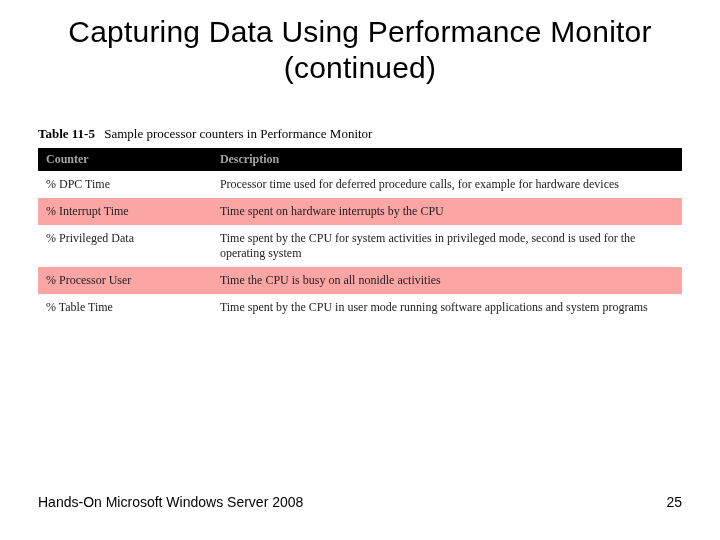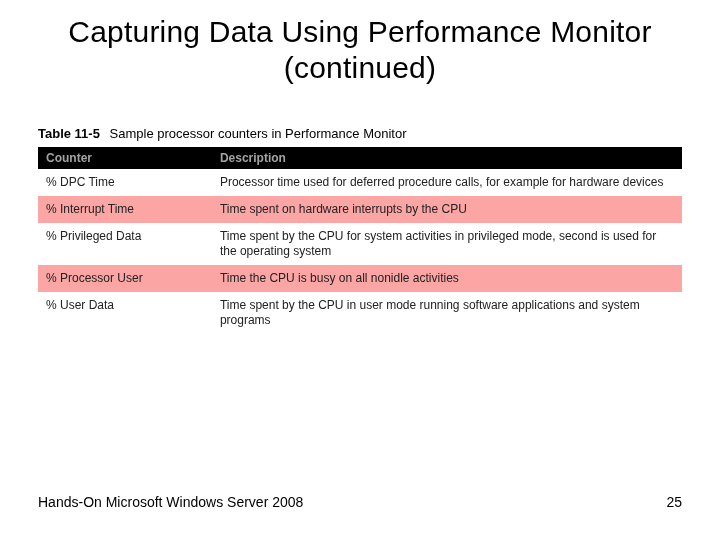--- a/index.html
+++ b/index.html
@@ -21,21 +21,21 @@
   .title {
     text-align: center;
     font-size: 30px;
     font-weight: 400;
     padding: 14px 40px 0 40px;
     line-height: 1.2;
     letter-spacing: 0.2px;
   }
   .table-wrap {
     margin: 40px 38px 0 38px;
-    font-family: Liberation Sans, sans-serif;
+    font-family: Liberation Serif, serif;
   }
   .table-label {
     font-size: 13px;
     color: #000;
     margin-bottom: 6px;
   }
   .table-label .num {
     font-weight: 700;
   }
   .table-label .cap {
@@ -112,21 +112,21 @@
         </tr>
         <tr class="odd">
           <td>% Privileged Data</td>
           <td>Time spent by the CPU for system activities in privileged mode, second is used for the operating system</td>
         </tr>
         <tr class="even">
           <td>% Processor User</td>
           <td>Time the CPU is busy on all nonidle activities</td>
         </tr>
         <tr class="odd">
-          <td>% User Data</td>
+          <td>% Table Time</td>
           <td>Time spent by the CPU in user mode running software applications and system programs</td>
         </tr>
       </tbody>
     </table>
   </div>
 
   <div class="footer">
     <span>Hands-On Microsoft Windows Server 2008</span>
     <span>25</span>
   </div>

